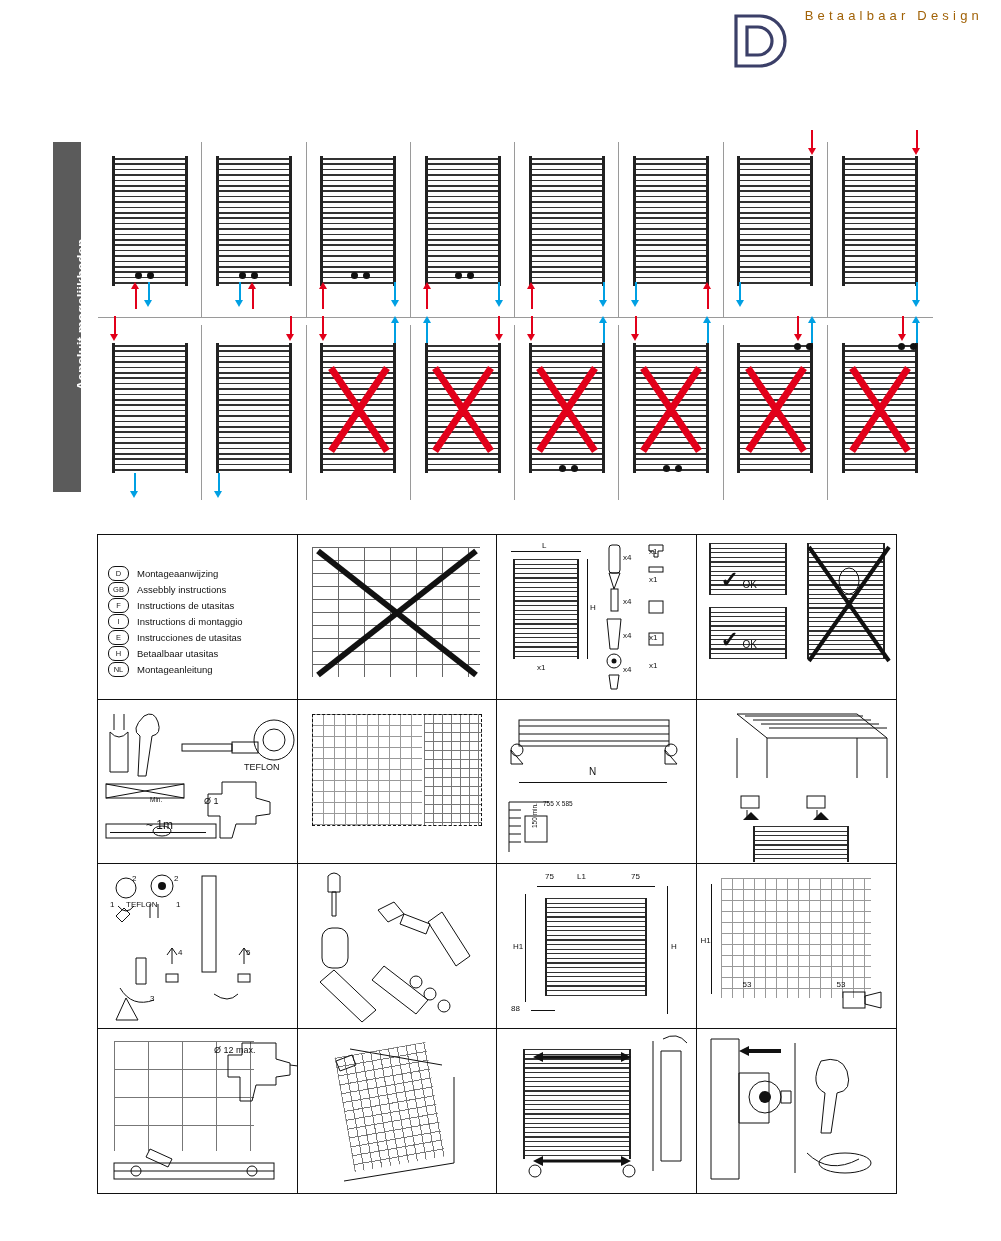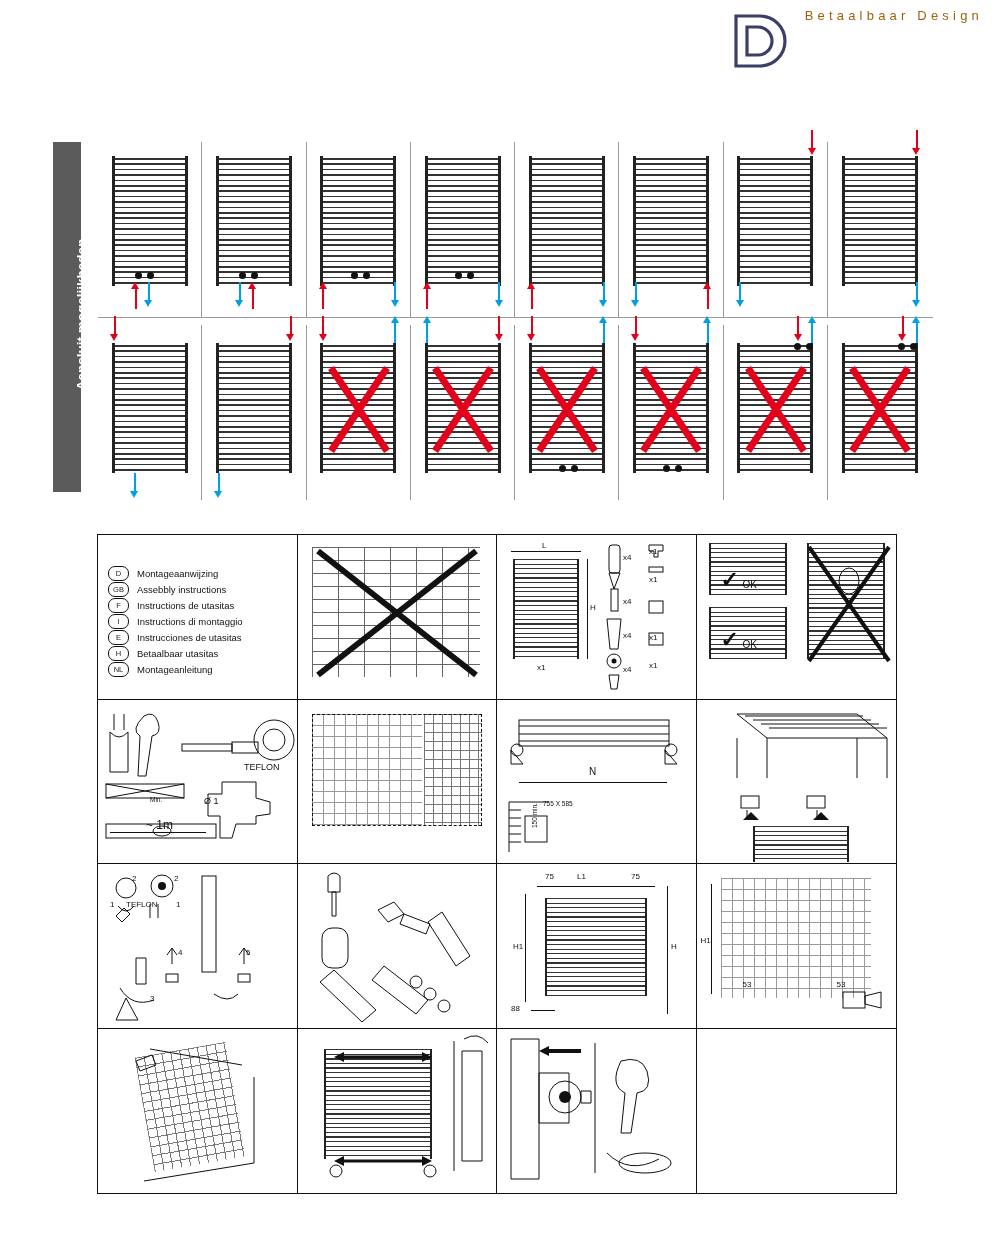--- a/index.html
+++ b/index.html
@@ -840,20 +840,35 @@
     <div class="dimline" style="left:14px;top:20px;width:1px;height:110px;"></div>
     <div class="lbl" style="left:4px;top:72px;">H1</div>
     <div class="lbl" style="left:46px;top:116px;">53</div>
     <div class="lbl" style="left:140px;top:116px;">53</div>
     <svg width="60" height="40" style="position:absolute;left:140px;top:122px;">
       <rect x="6" y="6" width="22" height="16" fill="none" stroke="#111"></rect>
       <path d="M28 10 l16 -4 l0 16 l-16 -4z" fill="none" stroke="#111"></path>
     </svg>
   </div>
 
+  <div class="cellbox">
+    <div class="brickwall" style="left:16px;top:12px;width:140px;height:110px;background-image:repeating-linear-gradient(to bottom,#777 0 1px,transparent 1px 28px),repeating-linear-gradient(to right,#777 0 1px,transparent 1px 34px);"></div>
+    <svg width="100" height="70" style="position:absolute;left:110px;top:10px;">
+      <path d="M34 4 l34 0 l0 16 l14 4 l0 12 l-14 2 l0 8 l-20 0 l-4 16 l-12 0 l0 -24 l-12 0 l0 -22 l14 0 z" fill="none" stroke="#111"></path>
+      <path d="M82 26 l16 2" stroke="#111"></path>
+    </svg>
+    <div class="lbl" style="left:116px;top:16px;font-size:9px;">Ø 12 max.</div>
+    <svg width="190" height="60" style="position:absolute;left:8px;top:110px;">
+      <rect x="8" y="24" width="160" height="16" fill="none" stroke="#111"></rect>
+      <path d="M8 32 l160 0" stroke="#111"></path>
+      <circle cx="30" cy="32" r="5" fill="none" stroke="#111"></circle>
+      <circle cx="146" cy="32" r="5" fill="none" stroke="#111"></circle>
+      <path d="M44 10 l22 10 l-4 8 l-22 -10z" fill="none" stroke="#111"></path>
+    </svg>
+  </div>
 
   <div class="cellbox">
     <div class="gridmesh" style="left:46px;top:20px;width:92px;height:116px;transform:rotate(-10deg);"></div>
     <svg width="190" height="160" style="position:absolute;left:6px;top:2px;">
       <path d="M46 18 l92 16" stroke="#111" fill="none"></path>
       <path d="M32 30 l16 -6 l4 10 l-16 6z" fill="none" stroke="#111"></path>
       <path d="M150 46 l0 86" stroke="#111" fill="none"></path>
       <path d="M40 150 l110 -18" stroke="#111" fill="none"></path>
     </svg>
   </div>

